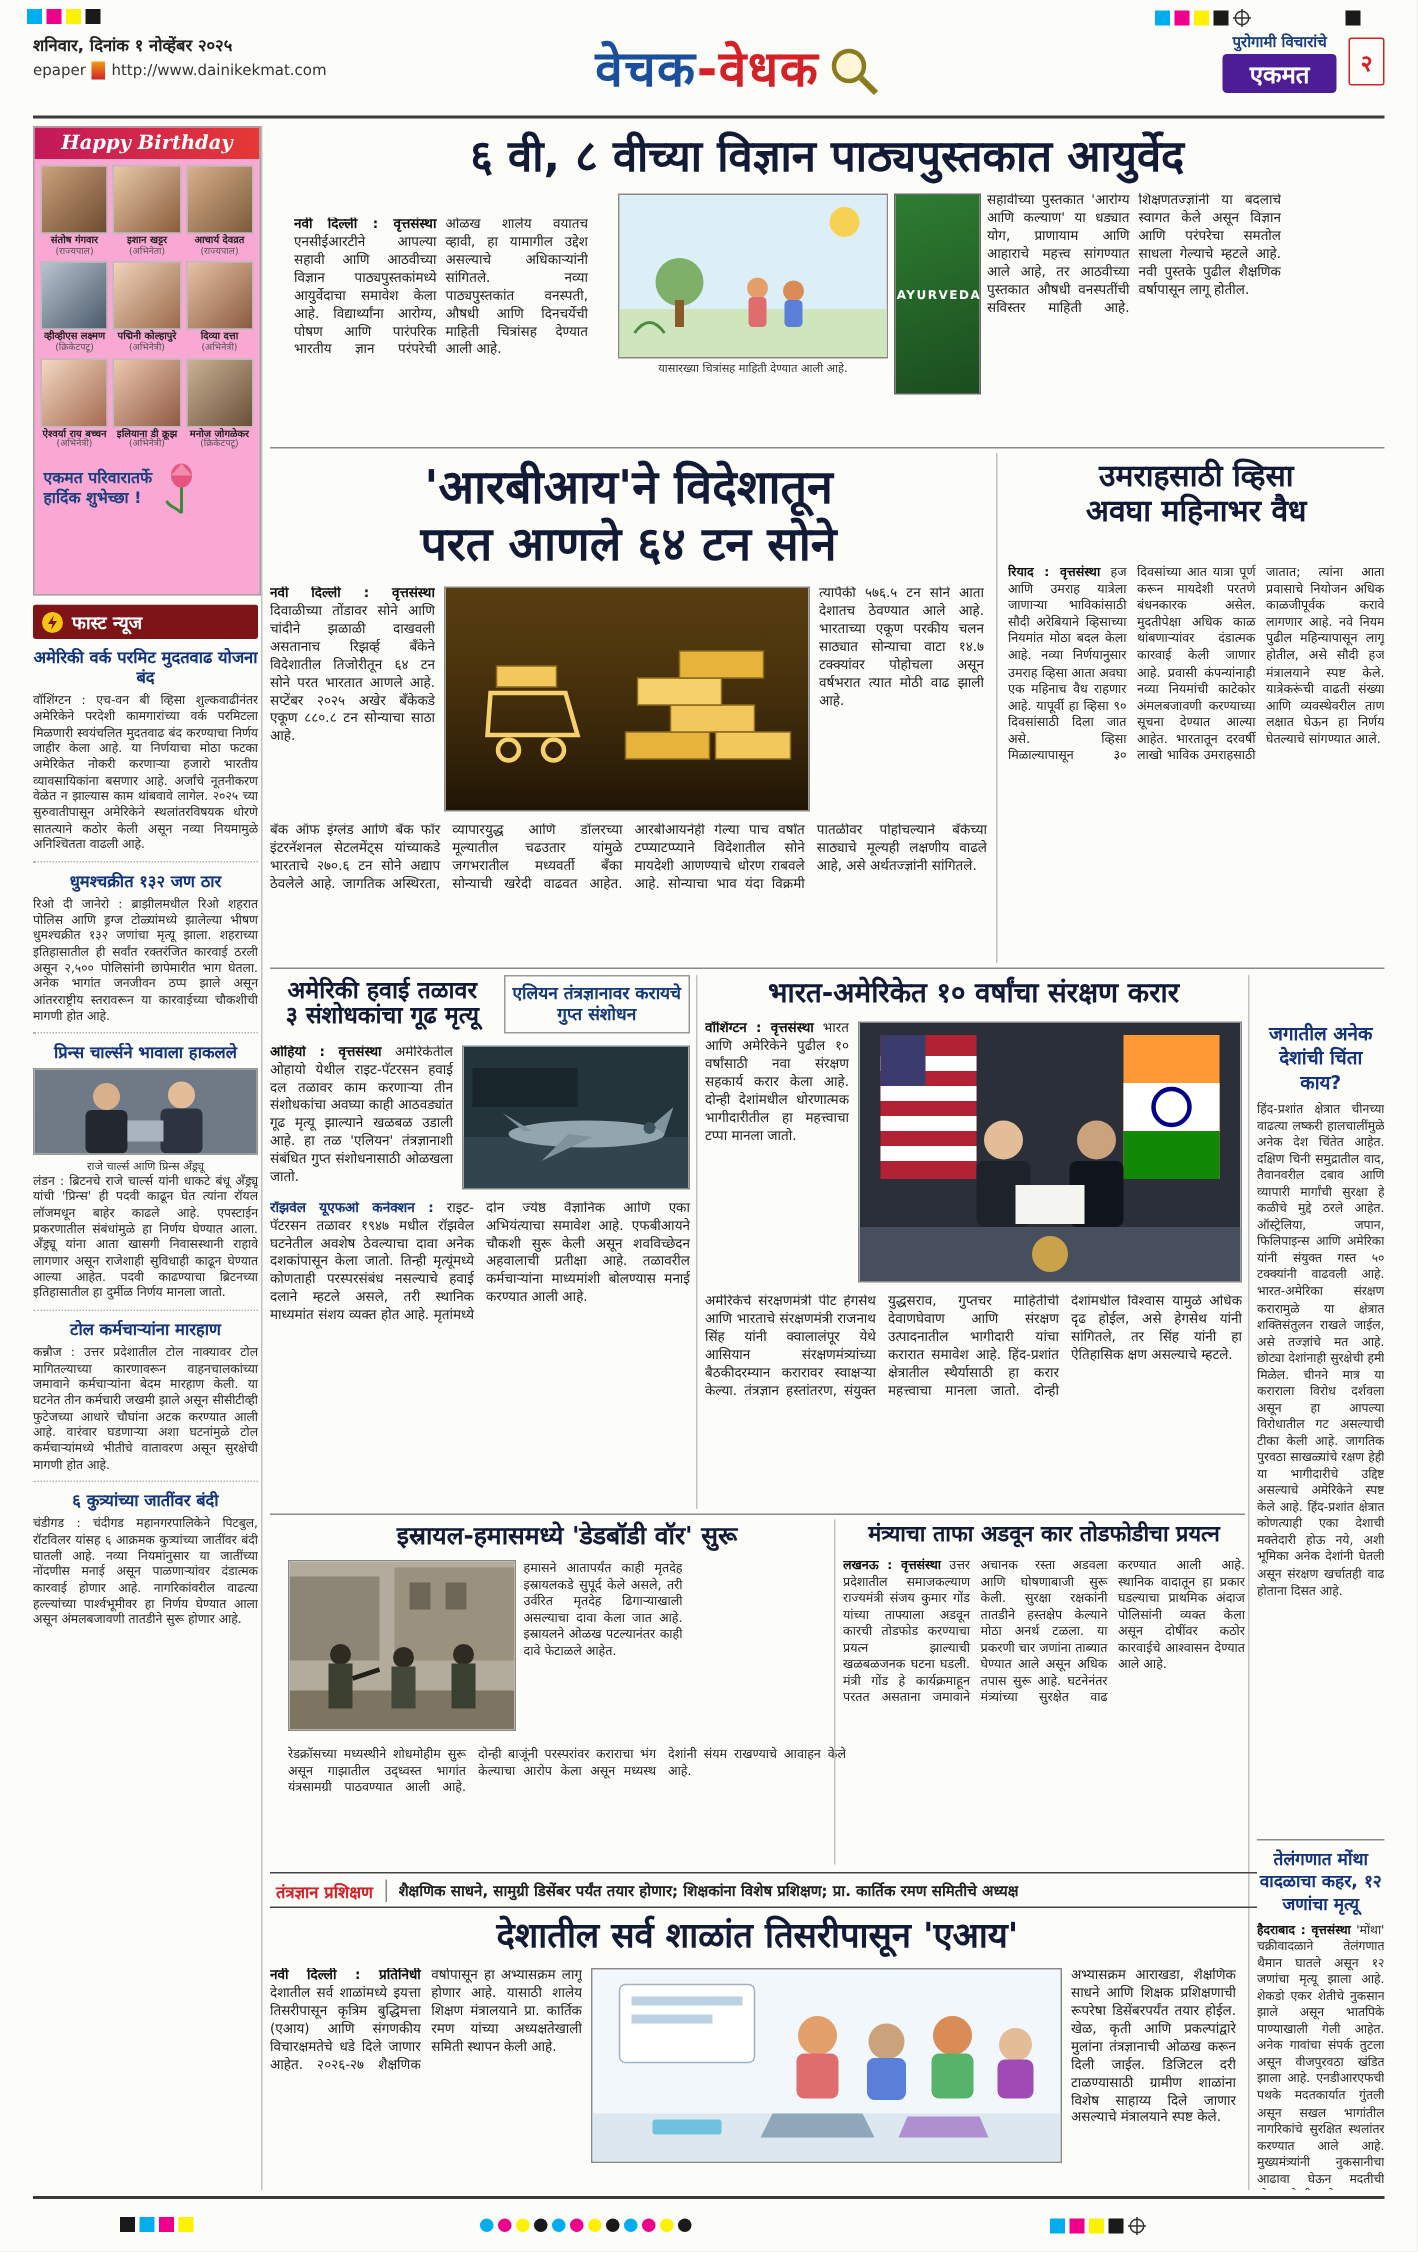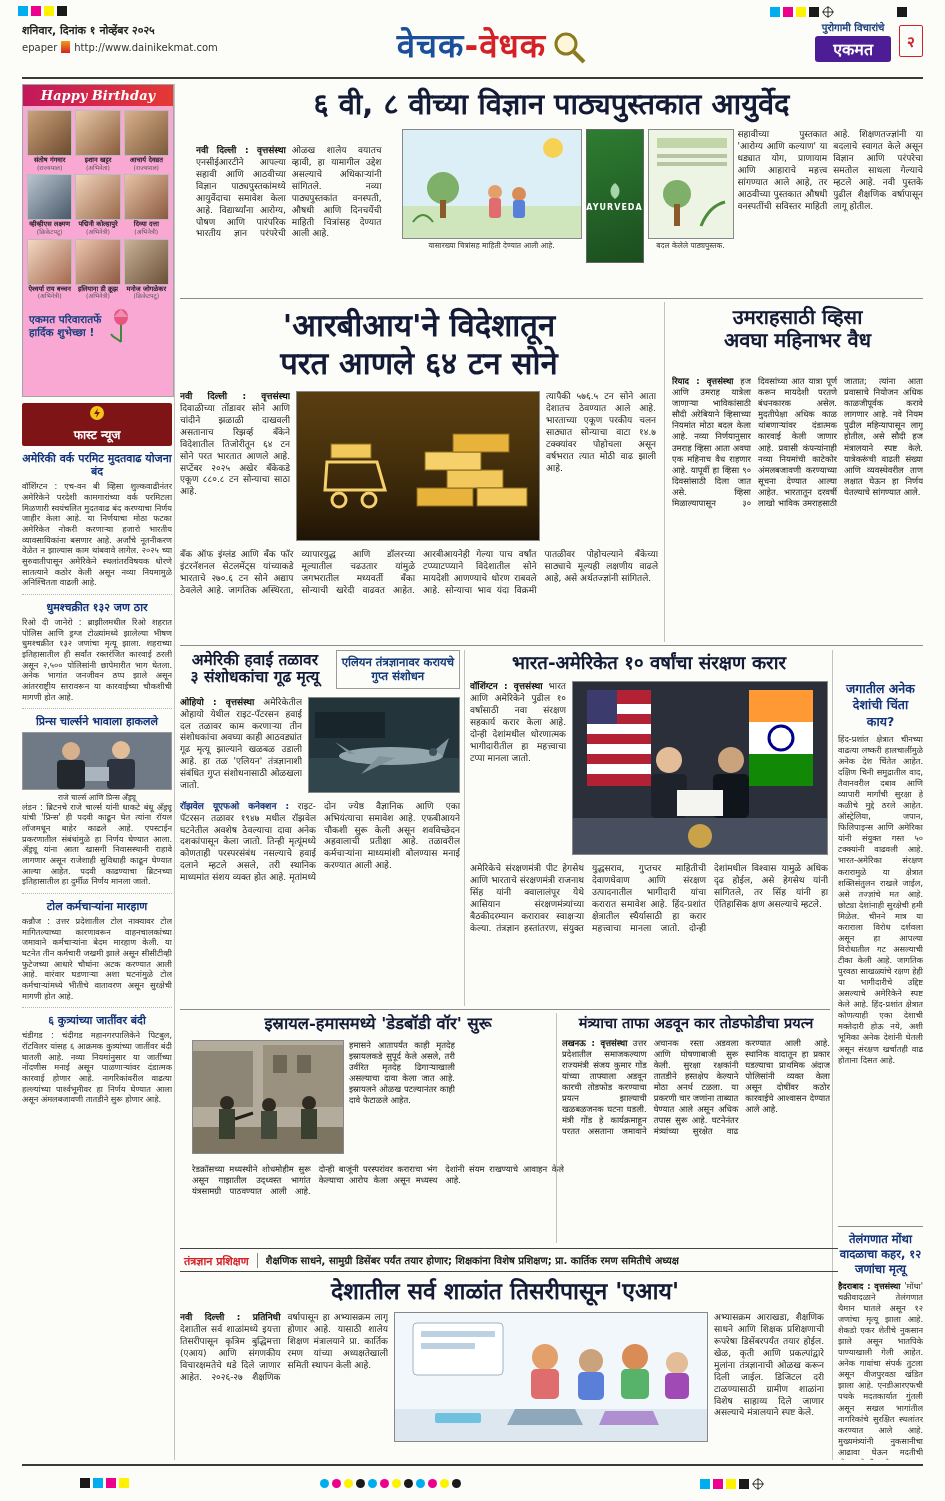--- a/index.html
+++ b/index.html
@@ -36,35 +36,35 @@
   .bcell:nth-child(3) .bphoto{background:linear-gradient(135deg,#d9b08c,#7c5a3a);}
   .bcell:nth-child(4) .bphoto{background:linear-gradient(135deg,#b9c4cf,#4a5a6a);}
   .bcell:nth-child(5) .bphoto{background:linear-gradient(135deg,#f0d3bb,#9a6a4a);}
   .bcell:nth-child(6) .bphoto{background:linear-gradient(135deg,#e7c2a4,#8a5a40);}
   .bcell:nth-child(7) .bphoto{background:linear-gradient(135deg,#f3d8c2,#a56a50);}
   .bcell:nth-child(8) .bphoto{background:linear-gradient(135deg,#ecc7ae,#905a44);}
   .bcell:nth-child(9) .bphoto{background:linear-gradient(135deg,#c9b296,#6a5038);}
   .bd-wish{display:flex;align-items:center;gap:6px;padding:4px 6px;}
   .bd-wish-text{font-size:10.5px;font-weight:bold;color:#1b3f7f;line-height:1.3;}
   
-  .fn-head{background:#7e1416;color:#fff;font-weight:bold;font-size:12px;display:flex;align-items:center;gap:6px;padding:3px 6px;border-radius:2px;flex-direction:column;}
+  .fn-head{background:#7e1416;color:#fff;font-weight:bold;font-size:12px;display:flex;align-items:center;gap:6px;padding:3px 6px;border-radius:2px;}
   .fn-item{border-bottom:1px dotted #b5b5b5;padding:6px 0;}
   .fn-hl{font-size:11px;font-weight:bold;color:#13337a;text-align:center;line-height:1.2;margin-bottom:3px;}
   .fn-body{font-size:8.2px;line-height:1.3;text-align:justify;color:#2a2a2a;}
   .fn-photo{height:56px;background:linear-gradient(135deg,#8e99a5,#4b535c);margin:3px 0;border:1px solid #999;position:relative;overflow:hidden;}
   
   .kicker{border:1px solid #9a9a9a;color:#143a7a;font-weight:bold;font-size:11.5px;text-align:center;line-height:1.25;padding:4px;}
   .subhead{font-weight:bold;color:#13337a;}
   .strip{border-top:1.5px solid #444;border-bottom:1.5px solid #444;display:flex;align-items:center;gap:8px;padding:0 4px;}
   .strip-label{color:#d42027;font-weight:bold;font-size:11px;white-space:nowrap;border-right:1px solid #888;padding-right:8px;}
   .strip-text{font-size:10px;font-weight:bold;color:#222;white-space:nowrap;overflow:hidden;}
   .img-frame{border:1px solid #888;overflow:hidden;position:relative;}
   .sb-hl{font-size:12.5px;font-weight:bold;color:#13337a;text-align:center;line-height:1.3;margin-bottom:4px;}
   .sb-body{font-size:8.2px;line-height:1.35;text-align:justify;color:#2a2a2a;overflow:hidden;}
-  .book{background:linear-gradient(160deg,#2e7d32,#1b4d1e);border:1px solid #666;color:#fff;display:flex;flex-direction:column;align-items:center;justify-content:center;gap:2px;}
+  .book{background:linear-gradient(160deg,#2e7d32,#1b4d1e);border:1px solid #666;color:#fff;display:flex;flex-direction:row;align-items:center;justify-content:center;gap:2px;}
   .book span{font-size:8px;font-weight:bold;letter-spacing:1px;}
 </style>
 </head>
 <body>
 
 <div class="page">
 
   <div class="regrow abs" style="left:18px;top:6px">
     <span class="regsq" style="background:#00adef"></span>
     <span class="regsq" style="background:#ec008c"></span>
@@ -238,34 +238,20 @@
             <path d="M10 92 q10 -14 20 0" stroke="#4e8a3c" stroke-width="2" fill="none"></path>
           </svg>
         </div>
         <div class="caption">यासारख्या चित्रांसह माहिती देण्यात आली आहे.</div>
       </div>
       <div class="book" style="width:56px;height:132px">
         <svg width="20" height="20">
             <path d="M10 2 C16 6 16 14 10 18 C4 14 4 6 10 2 Z" fill="#a5d6a7"></path>
           </svg>
         <span>AYURVEDA</span>
-      </div>
-      <div style="width:86px">
-        <div class="img-frame" style="height:108px">
-          <svg width="86" height="108">
-            <rect width="86" height="108" fill="#eef4e4"></rect>
-            <rect x="8" y="8" width="70" height="10" fill="#c2d6a8"></rect>
-            <rect x="8" y="24" width="70" height="4" fill="#b9c4a2"></rect>
-              <rect x="8" y="32" width="70" height="4" fill="#b9c4a2"></rect>
-            <circle cx="28" cy="64" r="14" fill="#7fb069"></circle>
-              <rect x="25" y="74" width="6" height="22" fill="#8a5a2b"></rect>
-            <path d="M52 96 q8 -20 24 -24" stroke="#4e8a3c" stroke-width="3" fill="none"></path>
-          </svg>
-        </div>
-        <div class="caption">बदल केलेले पाठ्यपुस्तक.</div>
       </div>
       <p class="body" style="width:196px;height:150px;column-count:2;column-gap:6px;margin:0">
         <span>सहावीच्या पुस्तकात 'आरोग्य आणि कल्याण' या धड्यात योग, प्राणायाम आणि आहाराचे महत्त्व सांगण्यात आले आहे, तर आठवीच्या पुस्तकात औषधी वनस्पतींची सविस्तर माहिती आहे. शिक्षणतज्ज्ञांनी या बदलाचे स्वागत केले असून विज्ञान आणि परंपरेचा समतोल साधला गेल्याचे म्हटले आहे. नवी पुस्तके पुढील शैक्षणिक वर्षापासून लागू होतील.</span>
       </p>
     </div>
   </div>
   <div class="hline abs" style="left:180px;top:298px;width:743px"></div>
 
   <div class="abs" style="left:180px;top:302px;width:478px;height:340px;overflow:hidden">
     <div class="headline" style="font-size:31px;margin:6px 0 2px">'आरबीआय'ने विदेशातून</div>

